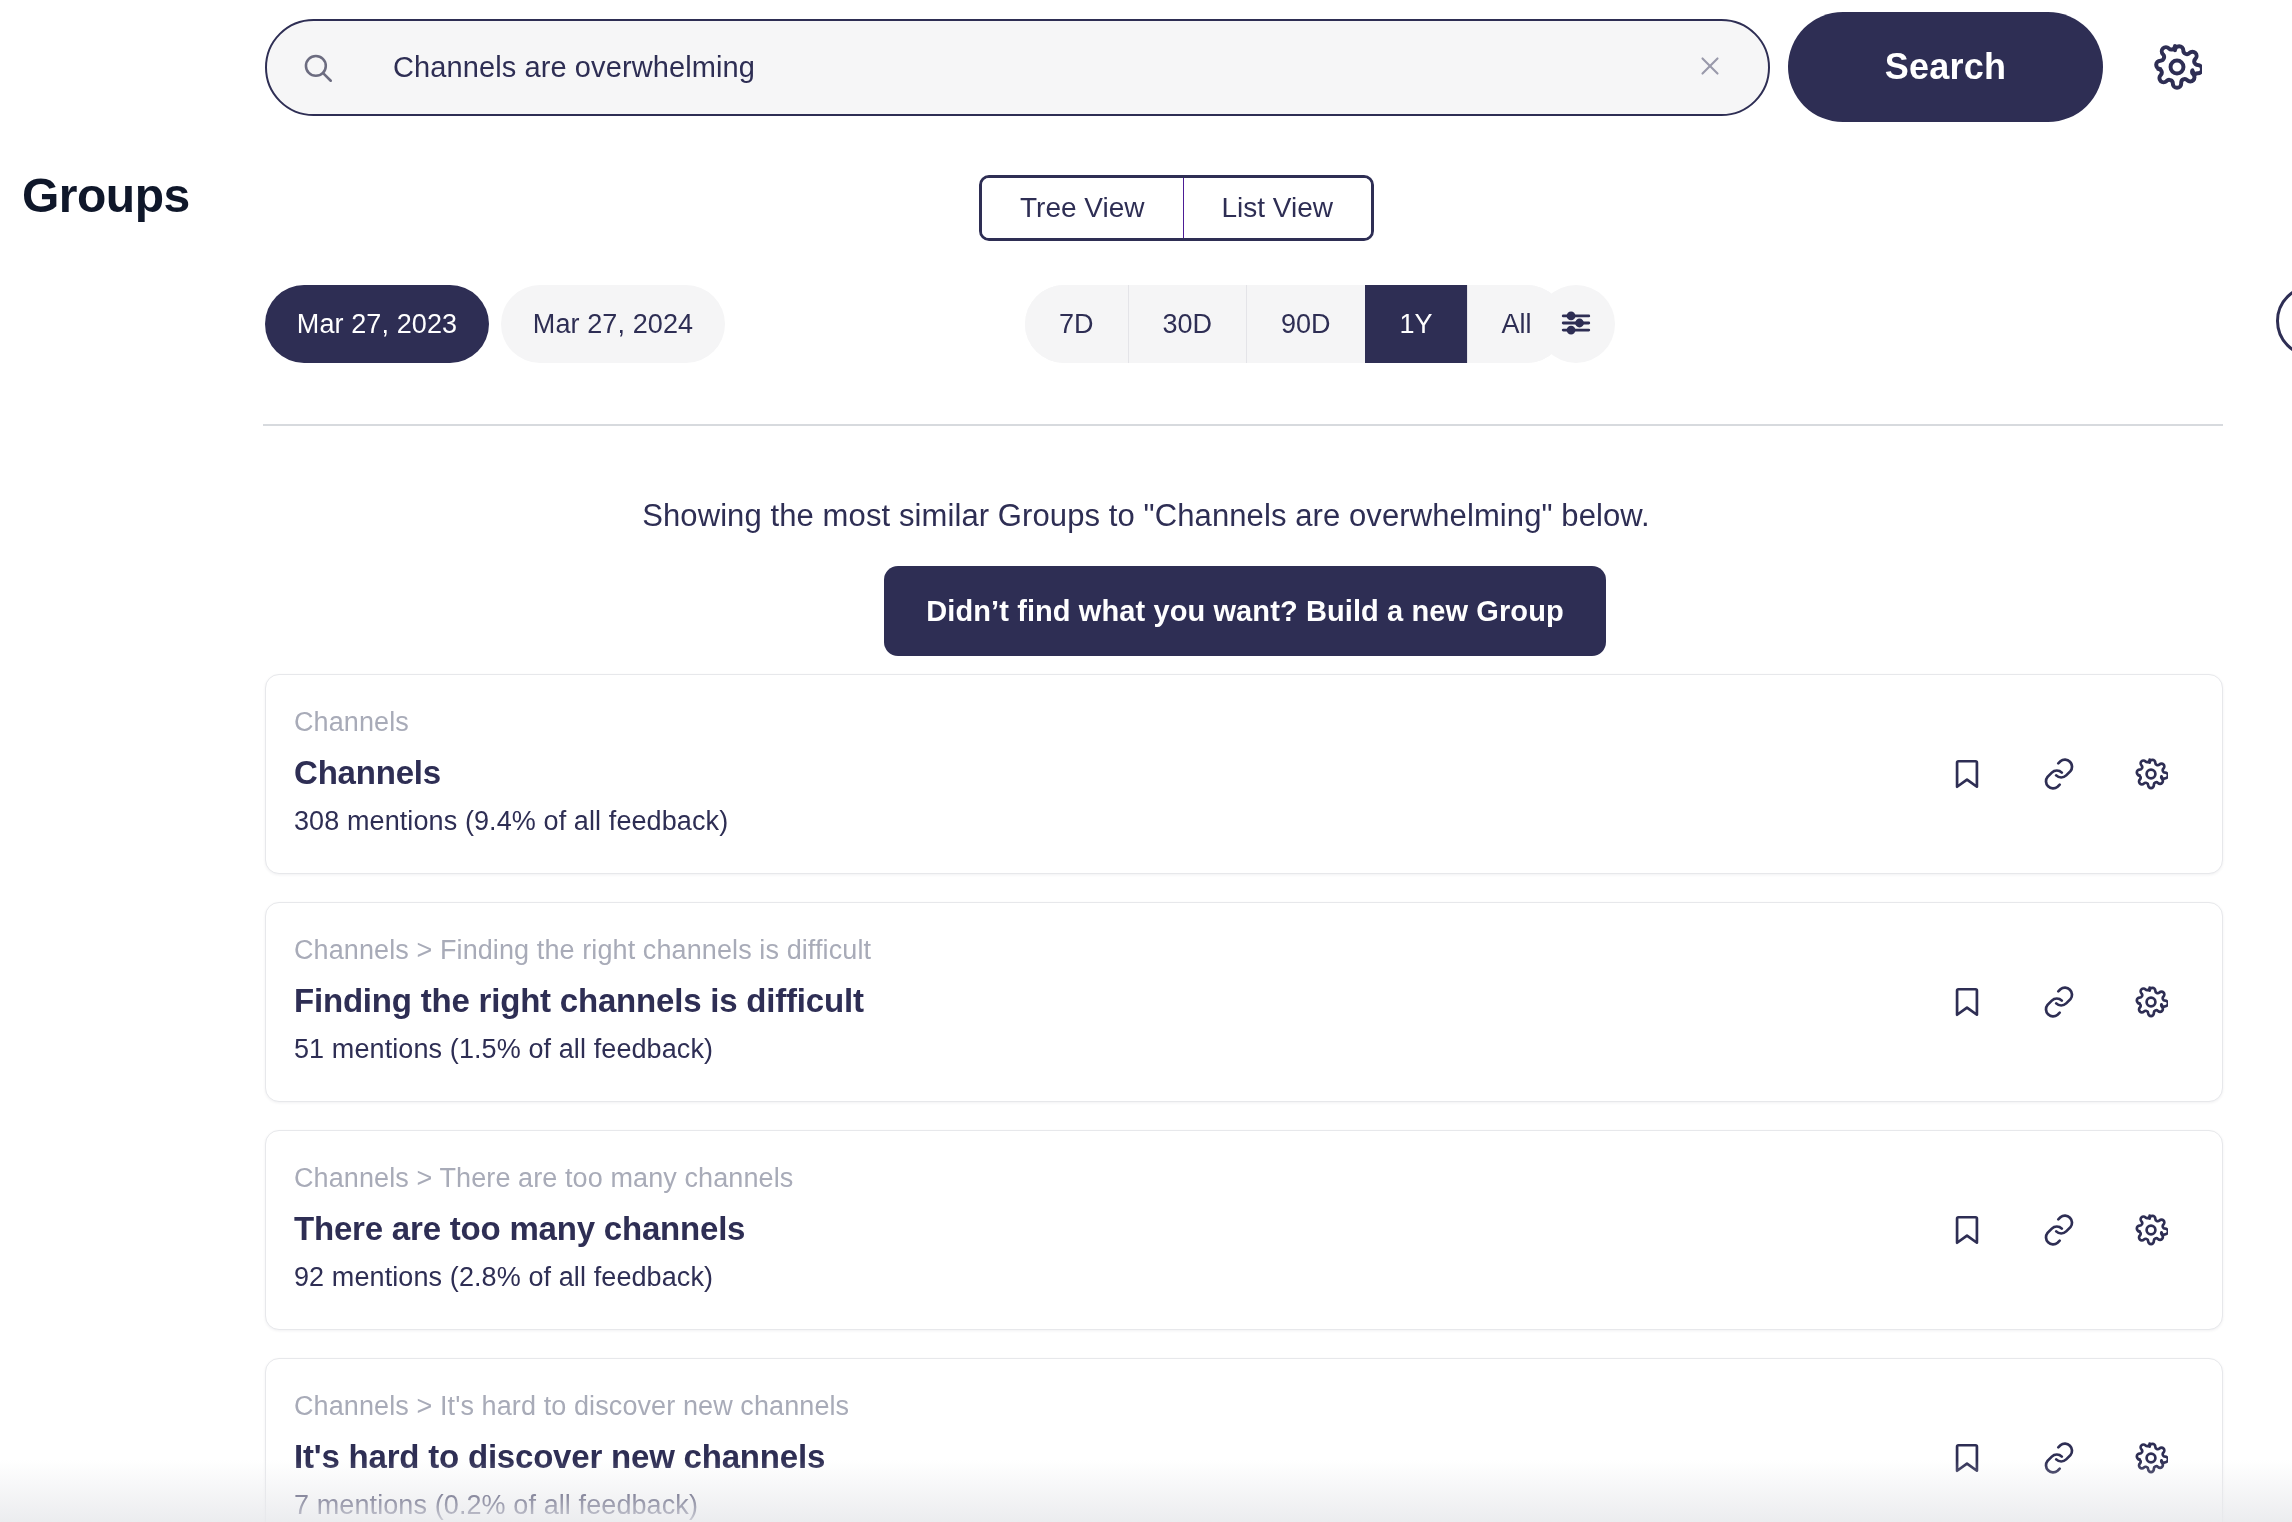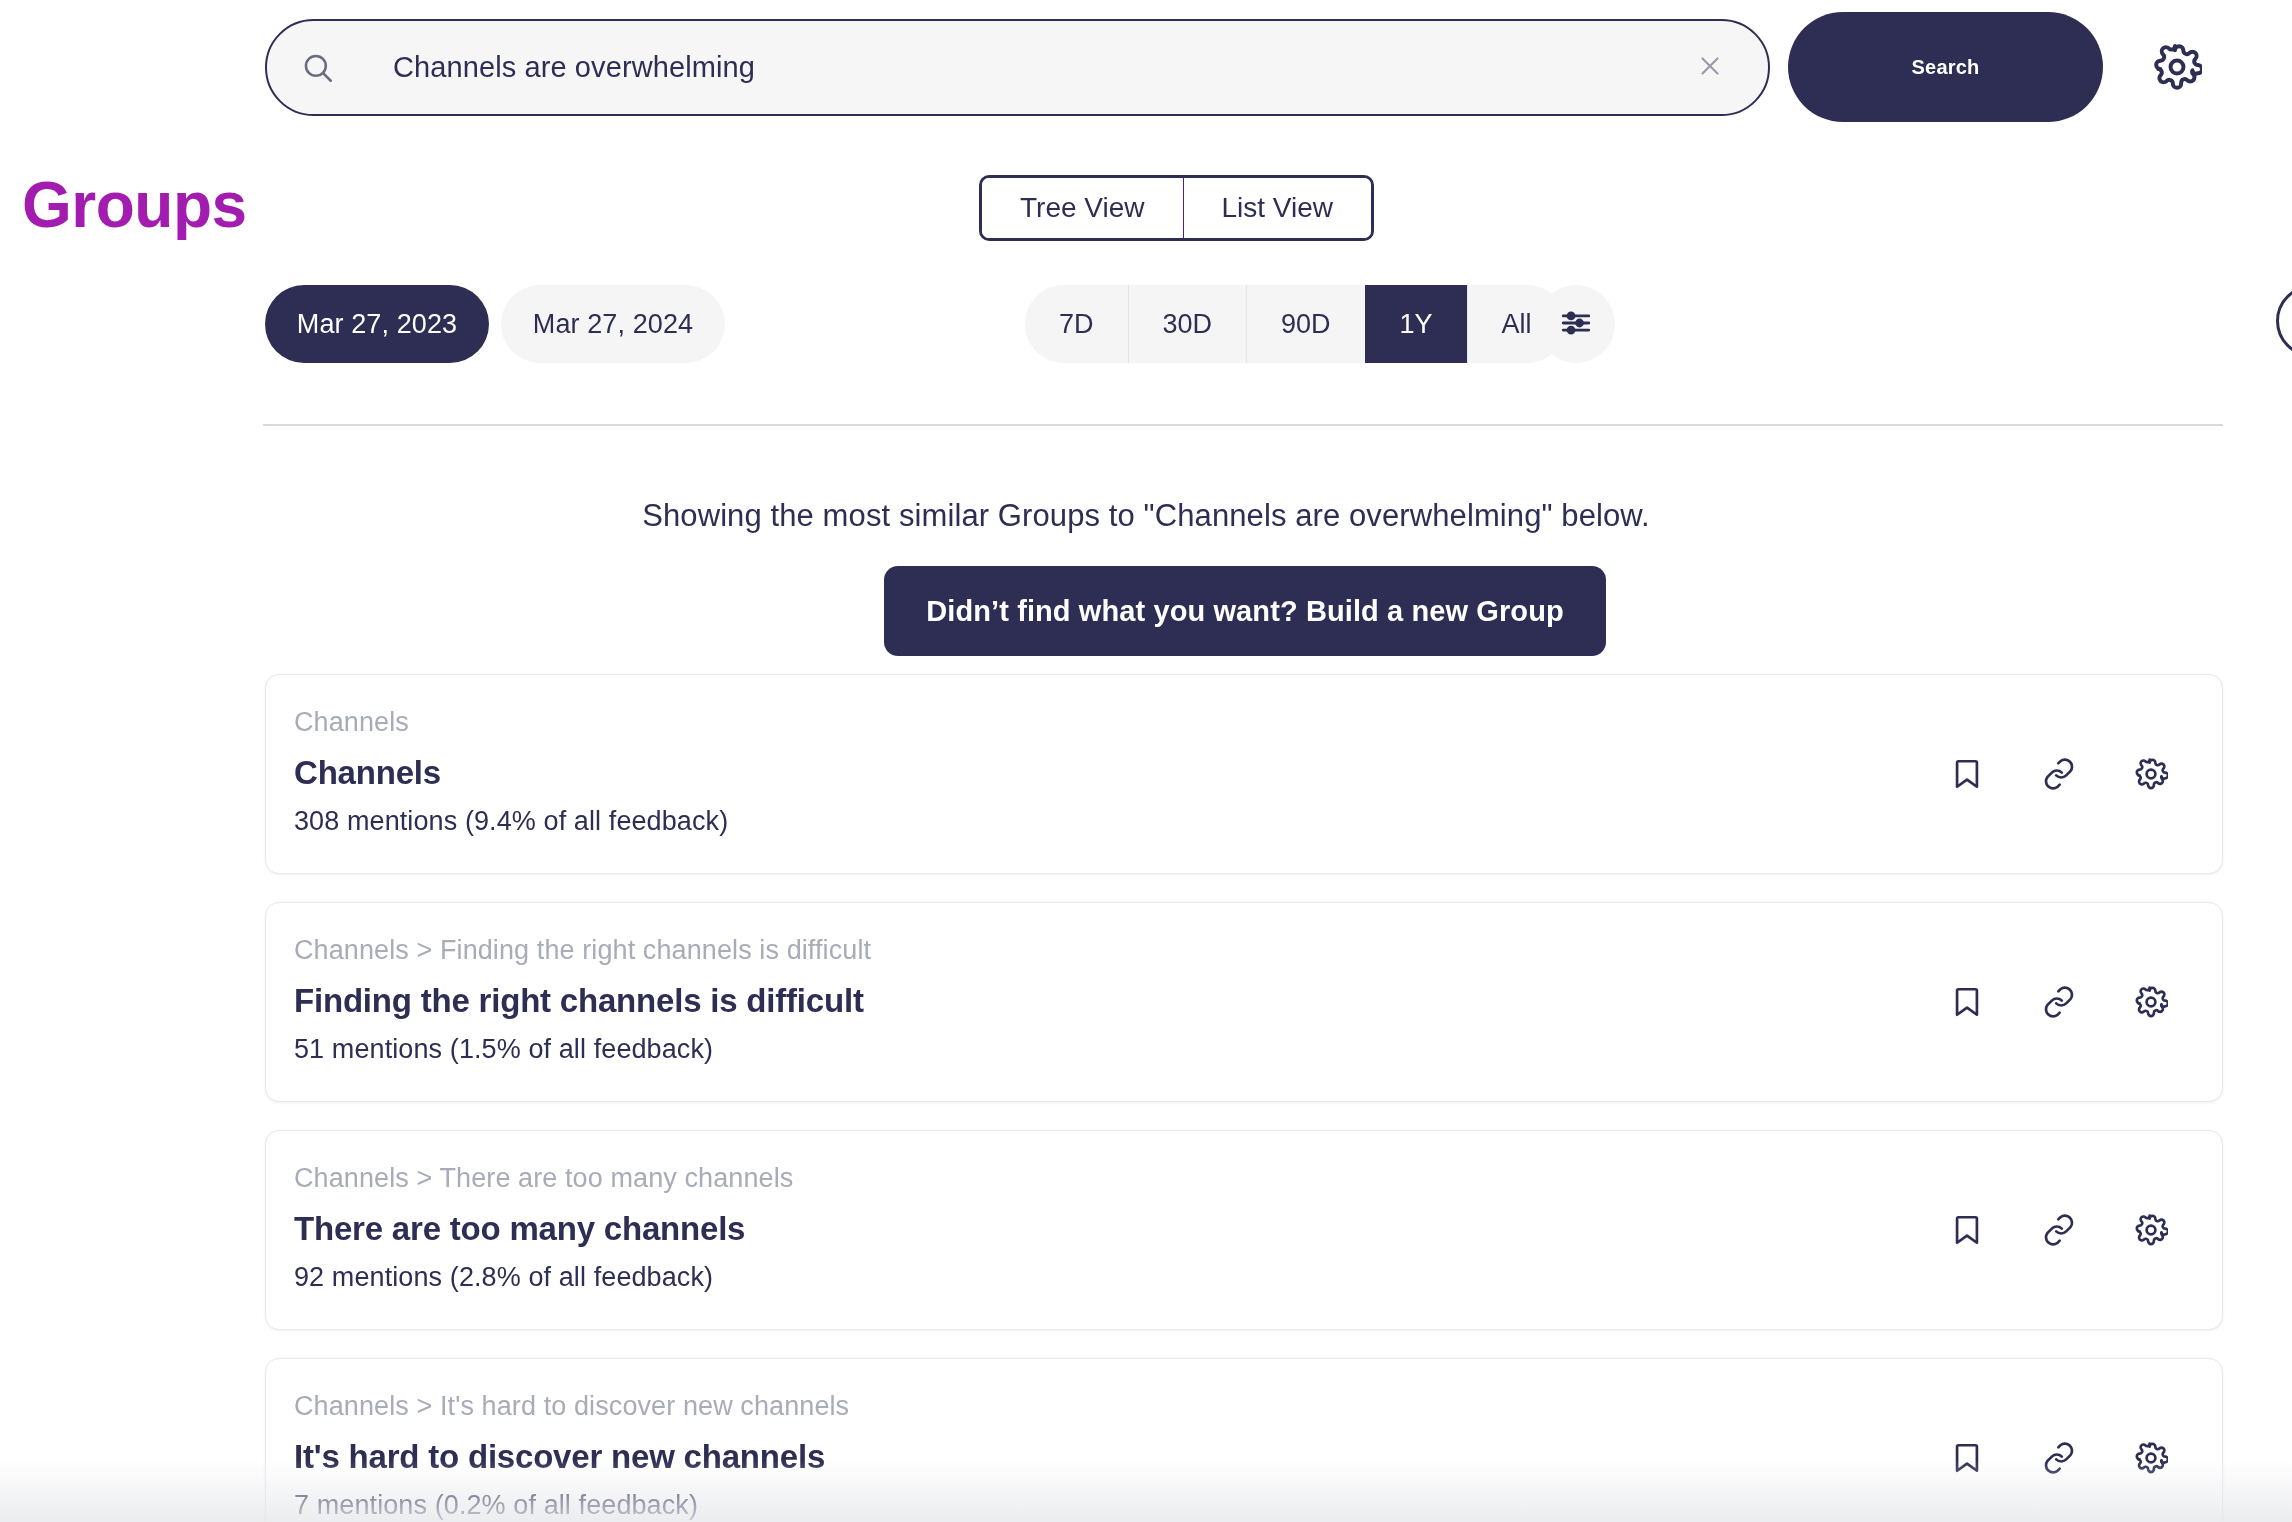--- a/index.html
+++ b/index.html
@@ -37,32 +37,32 @@
   .search-input::placeholder { color:#9a9aab; }
   .clear-btn {
     flex:0 0 auto; width:44px; height:44px; border:0; background:transparent;
     cursor:pointer; color:#9a9aab; display:flex; align-items:center; justify-content:center;
   }
   .search-btn {
     position:absolute; left:1788px; top:12px;
     width:315px; height:110px; border-radius:55px;
     background:#2e2e54; color:#ffffff; border:0; cursor:pointer;
     font-family:"Liberation Sans", sans-serif;
-    font-size:20px; font-weight:700; letter-spacing:.2px;
+    font-size:36px; font-weight:700; letter-spacing:.2px;
   }
   .settings-gear {
     position:absolute; left:2152px; top:42px;
     width:50px; height:50px; color:#2e2e54; cursor:pointer;
   }
   .settings-gear svg { display:block; }
 
   
   .page-title {
     position:absolute; left:22px; top:168px;
-    font-size:64px; font-weight:700; color:#a21caf; letter-spacing:-.5px;
+    font-size:48px; font-weight:700; color:#0f172a; letter-spacing:-.5px;
   }
   .view-toggle {
     position:absolute; left:979px; top:175px;
     display:flex; border:3px solid #2e2e54; border-radius:10px; overflow:hidden;
     background:#fff;
   }
   .view-toggle button {
     font-family:"Liberation Sans", sans-serif;
     font-size:28px; color:#2e2e54; background:#fff; border:0; cursor:pointer;
     padding:0 38px; height:60px; line-height:60px;

